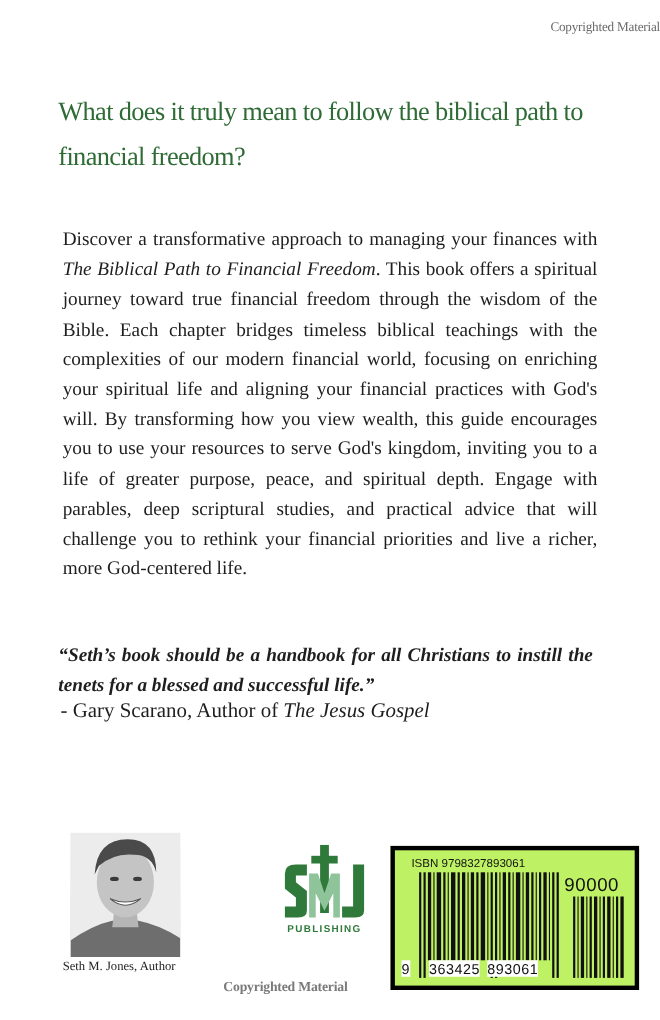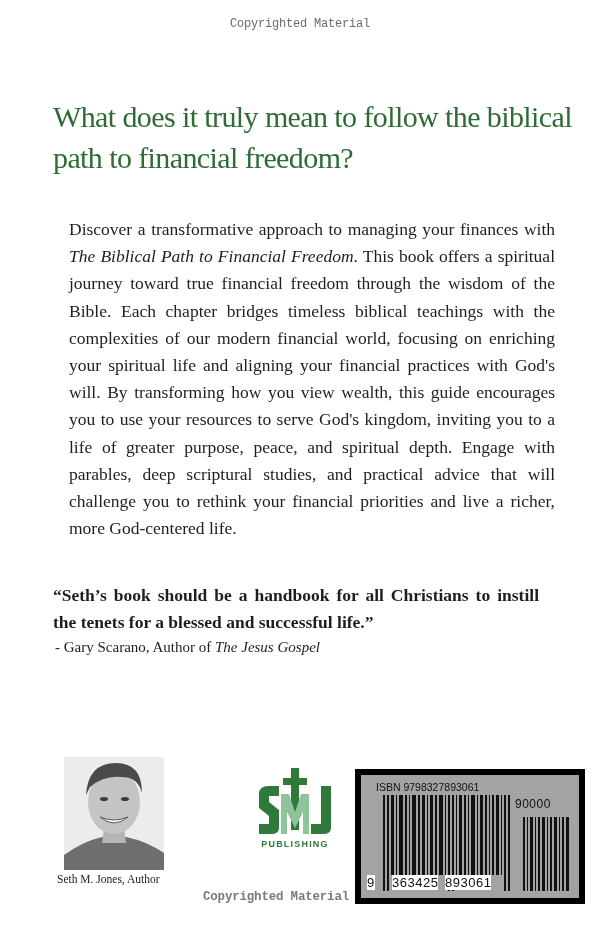--- a/index.html
+++ b/index.html
@@ -1,30 +1,30 @@
 <!DOCTYPE html>
 <html><head>
   <meta charset="utf-8">
   <style>
     html, body { margin:0; padding:0; background:#ffffff; }
     body { width:600px; height:927px; position:relative; overflow:hidden; font-family:"Liberation Serif", serif; color:#1c1c1c; }
-    .watermark { position:absolute; left:0; width:600px; text-align:center; font-family:Liberation Mono, monospace; font-size:12px; color:#6a6a6a; letter-spacing:-0.2px; }
+    .watermark { position:absolute; left:0; width:600px; text-align:right; font-family:Liberation Serif, serif; font-size:12px; color:#6a6a6a; letter-spacing:-0.2px; }
     .wm-top { top:17px; }
     .wm-bottom { top:890px; left:203px; width:auto; font-size:12.5px; font-weight:bold; color:#7a7a7a; }
-    .heading { position:absolute; left:53px; top:96px; width:520px; font-family:"Liberation Serif", serif; font-size:30px; line-height:41px; color:#2e6b35; letter-spacing:-0.6px; margin:0; font-weight:normal; }
-    .body-text { position:absolute; left:53px; top:200px; width:486px; font-size:17.5px; line-height:27.2px; text-align:justify; margin:16px; color:#1e1e1e; }
+    .heading { position:absolute; left:53px; top:82px; width:520px; font-family:"Liberation Serif", serif; font-size:24px; line-height:41px; color:#2e6b35; letter-spacing:-0.6px; margin:0; font-weight:normal; }
+    .body-text { position:absolute; left:53px; top:200px; width:486px; font-size:17.5px; line-height:27.2px; text-align:justify; margin:4px; color:#1e1e1e; }
     .body-text i { font-style:italic; }
-    .quote { position:absolute; left:53px; top:582px; width:486px; font-size:17.5px; line-height:27px; font-weight:bold; text-align:justify; margin:0; color:#1e1e1e; }
-    .attribution { position:absolute; left:55px; top:634px; font-size:15px; line-height:26px; color:#1e1e1e; }
+    .quote { position:absolute; left:53px; top:582px; width:486px; font-size:17.5px; line-height:27px; font-weight:bold; text-align:justify; margin:0; color:#1e1e1e;font-style:italic; }
+    .attribution { position:absolute; left:55px; top:634px; font-size:19px; line-height:26px; color:#1e1e1e; }
     .author-photo { position:absolute; left:64px; top:757px; width:100px; height:113px; background:linear-gradient(180deg,#f2f2f2 0%,#d8d8d8 100%); overflow:hidden; }
     .author-caption { position:absolute; left:57px; top:873px; font-size:11.5px; color:#222; }
     .logo { position:absolute; left:255px; top:768px; width:80px; height:82px; }
-    .barcode-box { position:absolute; left:355px; top:769px; width:218px; height:123px; border:6px solid #000000; background:#a3a3a3; }
+    .barcode-box { position:absolute; left:355px; top:769px; width:218px; height:123px; border:4px solid #000000; background:#bef264; }
     .isbn-label { position:absolute; left:15px; top:6px; font-family:"Liberation Sans", sans-serif; font-size:10.5px; color:#111; }
-    .addon-label { position:absolute; left:154px; top:22px; font-family:"Liberation Sans", sans-serif; font-size:12px; color:#111; letter-spacing:0.5px; }
+    .addon-label { position:absolute; left:154px; top:22px; font-family:"Liberation Sans", sans-serif; font-size:17px; color:#111; letter-spacing:0.5px; }
     .digits { position:absolute; font-family:"Liberation Sans", sans-serif; font-size:13px; color:#111; background:#fff; top:100px; letter-spacing:0.5px; }
   </style>
 </head>
 <body>
 
 <div class="watermark wm-top">Copyrighted Material</div>
 
 <h1 class="heading">What does it truly mean to follow the biblical path to financial freedom?</h1>
 
 <p class="body-text"><span>Discover a transformative approach to managing your finances with </span><i>The Biblical Path to Financial Freedom</i><span>. This book offers a spiritual journey toward true financial freedom through the wisdom of the Bible. Each chapter bridges timeless biblical teachings with the complexities of our modern financial world, focusing on enriching your spiritual life and aligning your financial practices with God's will. By transforming how you view wealth, this guide encourages you to use your resources to serve God's kingdom, inviting you to a life of greater purpose, peace, and spiritual depth. Engage with parables, deep scriptural studies, and practical advice that will challenge you to rethink your financial priorities and live a richer, more God-centered life.</span></p>

